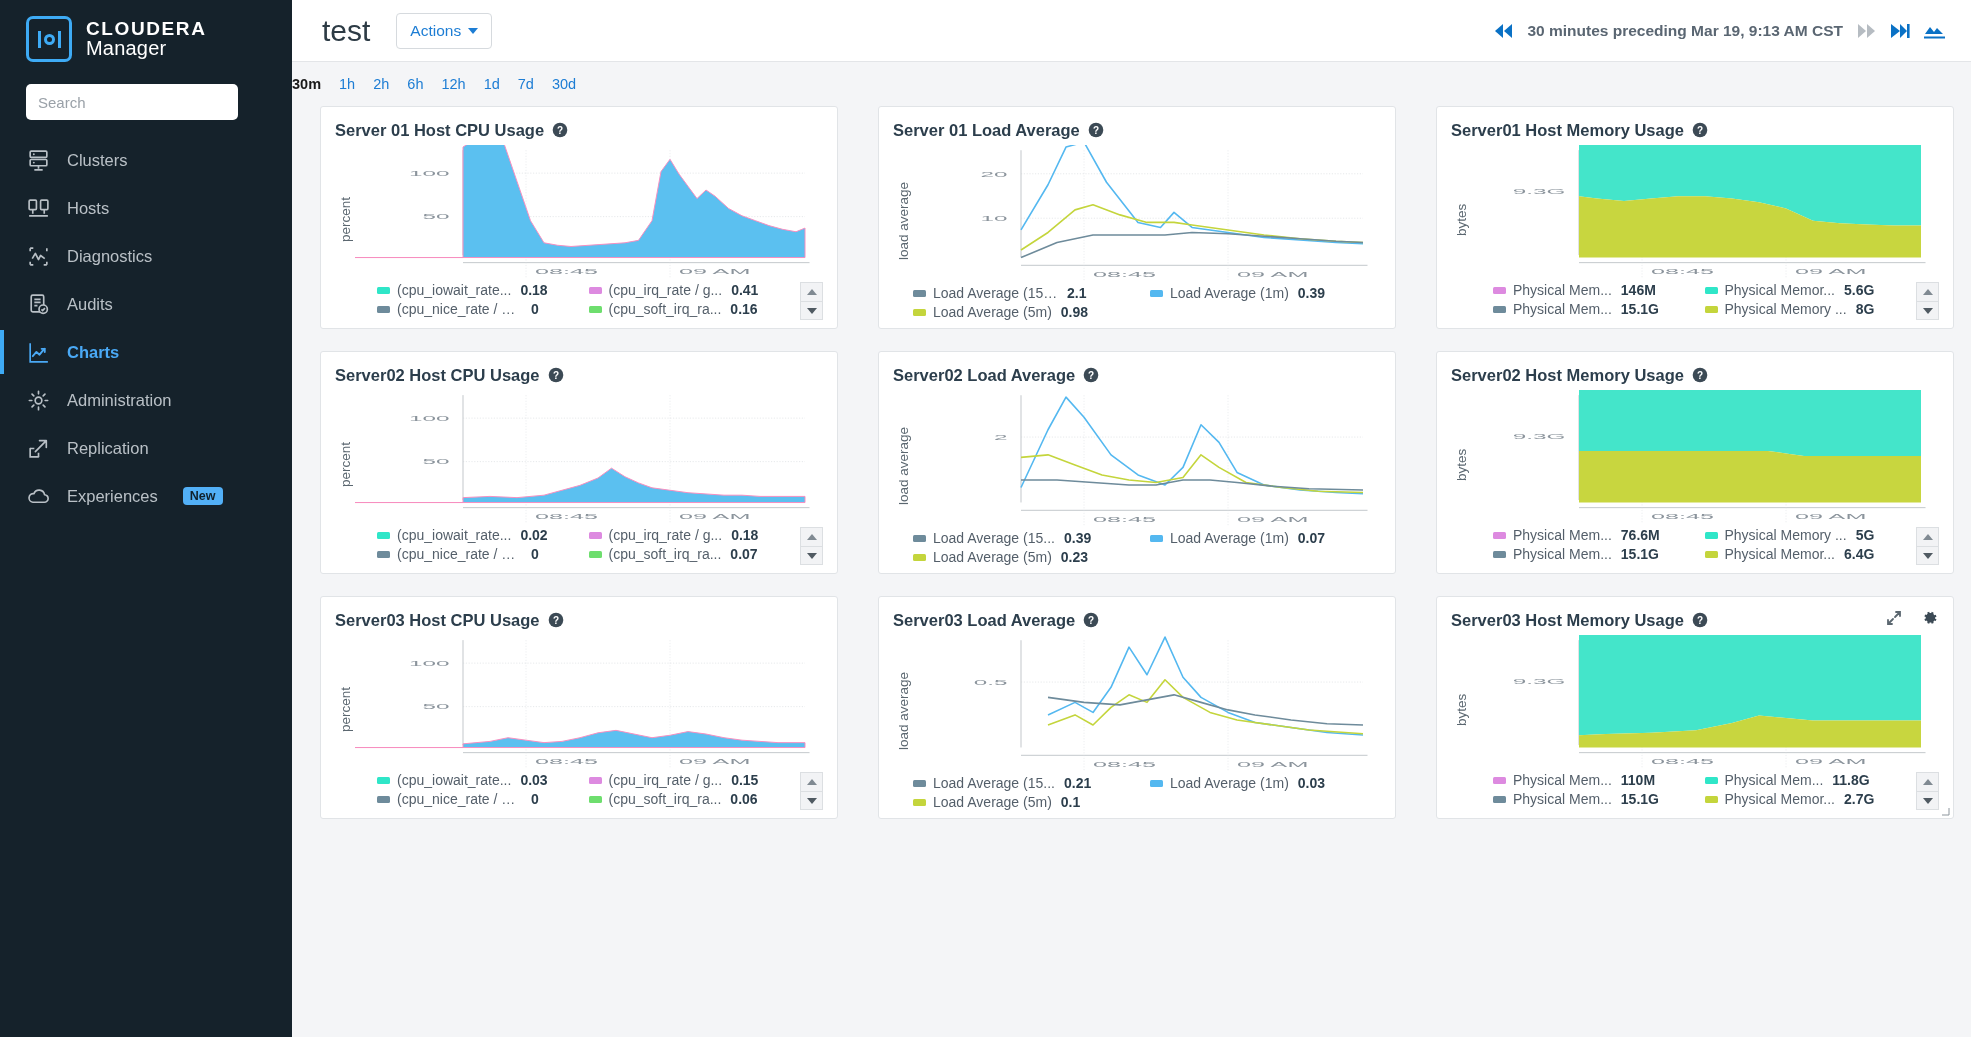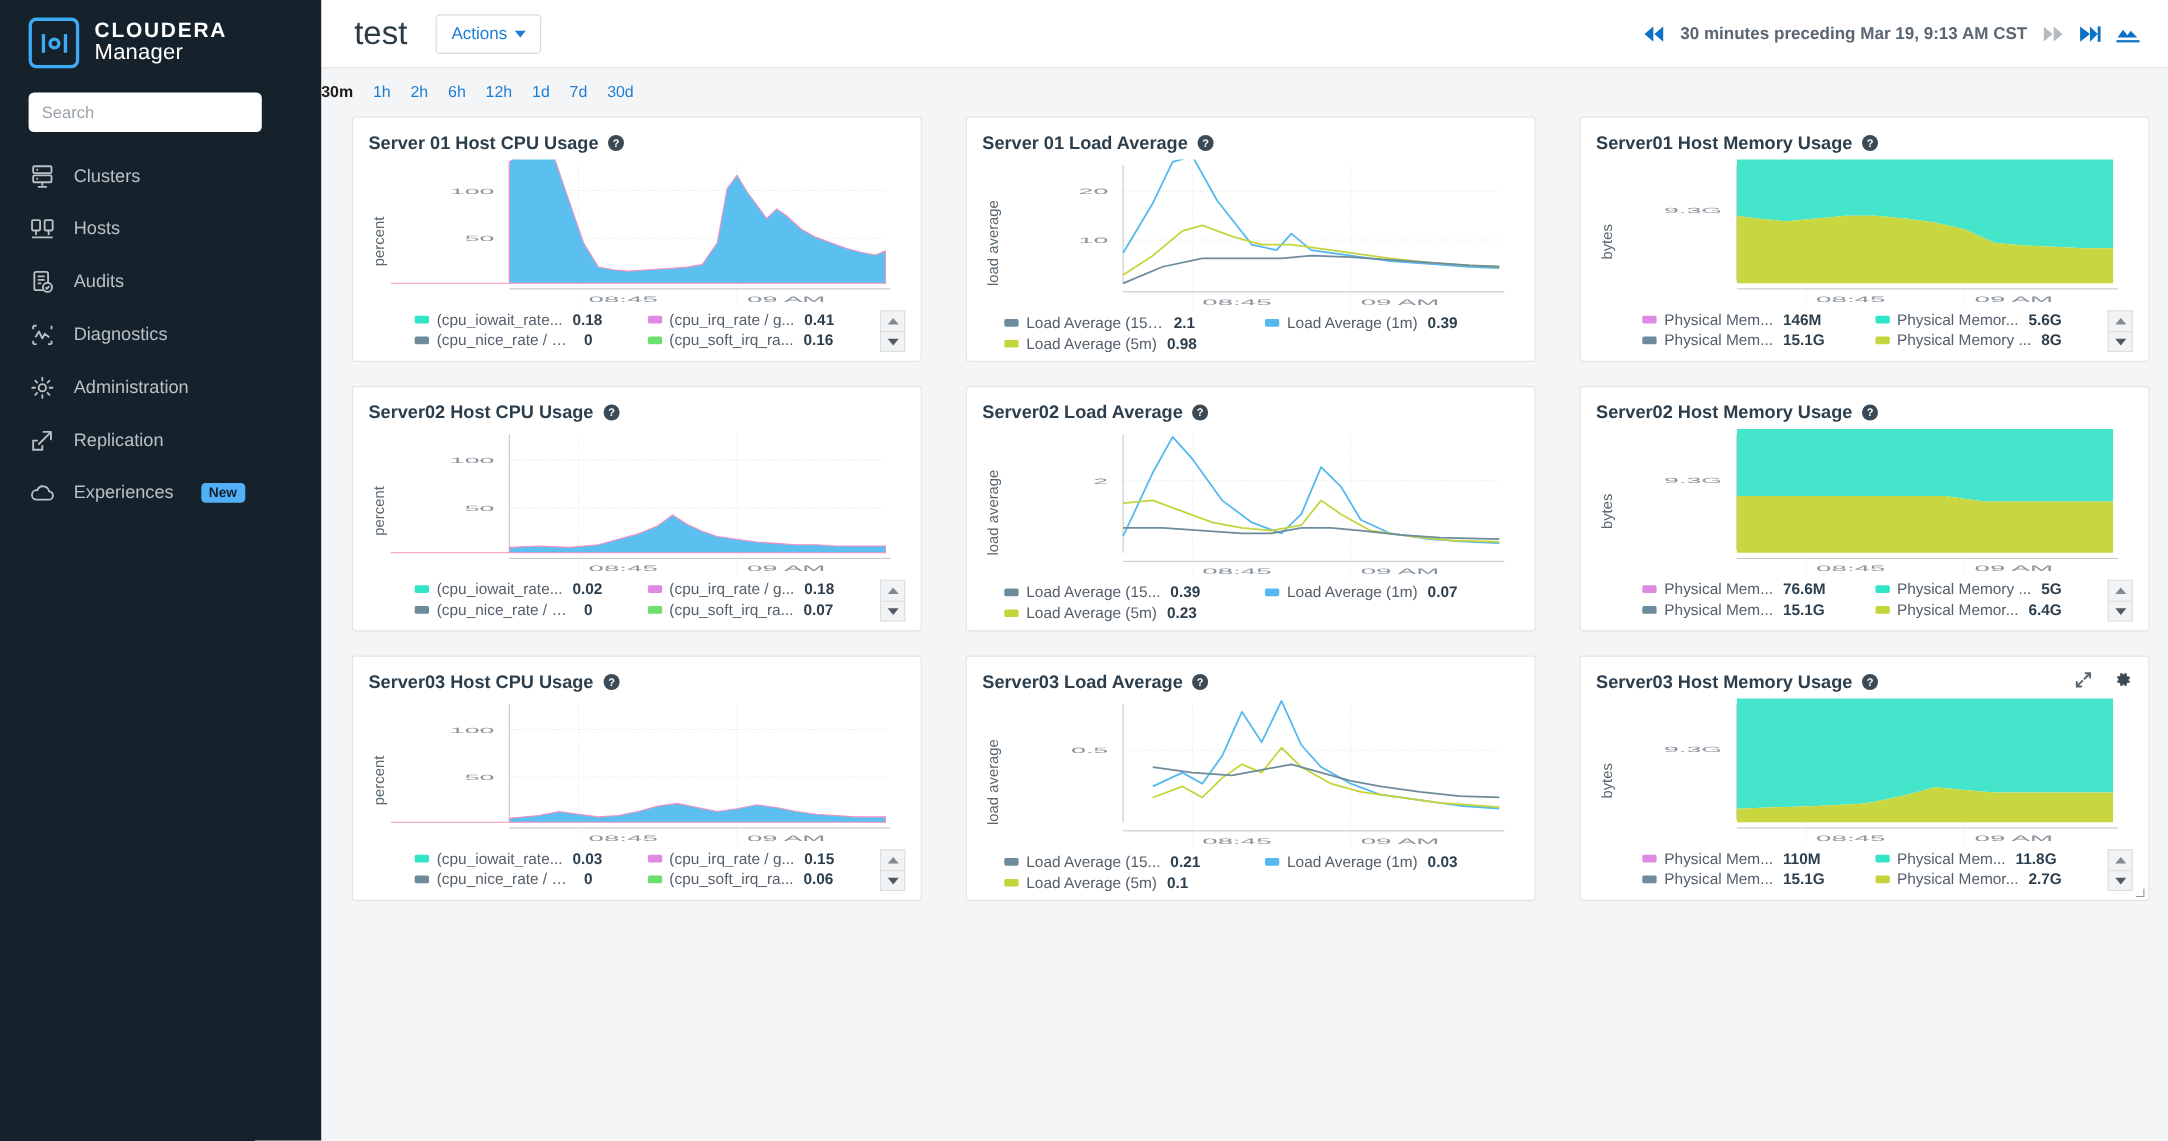--- a/index.html
+++ b/index.html
@@ -172,39 +172,49 @@
               <rect x="14" y="4" width="7" height="9" rx="1"></rect>
             <path d="M6.5 13v4M17.5 13v4M3 19h18"></path>
           </svg>
         </span>
         <span>Hosts</span>
       </div>
 
       <div class="nav-item">
         <span class="nav-ic">
           <svg viewBox="0 0 24 24" fill="none" stroke="#b9c0c6" stroke-width="1.6">
+            <path d="M4 4v3M4 20h3M20 4v3M20 20h-3M4 17v3M7 4H4M17 20h3M20 17v3"></path>
+            <path d="M6 14l3-5 3 6 2-4 4 3" stroke-linejoin="round"></path>
+          </svg>
+        </span>
+        <span>Diagnostics</span>
+      </div>
+
+      <div class="nav-item">
+        <span class="nav-ic">
+          <svg viewBox="0 0 24 24" fill="none" stroke="#b9c0c6" stroke-width="1.6">
             <rect x="5" y="3" width="12" height="16" rx="1.5"></rect>
             <path d="M8 7h6M8 10h6M8 13h3"></path>
             <circle cx="16.5" cy="16.5" r="4" fill="#15222b"></circle>
             <path d="M14.8 16.6l1.2 1.2 2.2-2.3"></path>
           </svg>
         </span>
         <span>Audits</span>
       </div>
 
-      <div class="nav-item">
+      <div class="nav-item active">
         <span class="nav-ic">
-          <svg viewBox="0 0 24 24" fill="none" stroke="#b9c0c6" stroke-width="1.6">
-            <path d="M4 4v3M4 20h3M20 4v3M20 20h-3M4 17v3M7 4H4M17 20h3M20 17v3"></path>
-            <path d="M6 14l3-5 3 6 2-4 4 3" stroke-linejoin="round"></path>
+          <svg viewBox="0 0 24 24" fill="none" stroke="#4aa9f5" stroke-width="1.8">
+            <path d="M4 3v18h17" stroke-width="1.6"></path>
+            <path d="M6.5 15.5l3.5-4 3 2.6 4.5-5.6" stroke-linejoin="round" stroke-linecap="round"></path>
+            <path d="M15 8.5h3v3" stroke-linecap="round"></path>
           </svg>
         </span>
-        <span>Diagnostics</span>
-      </div>
-
+        <span>Charts</span>
+      </div>
 
       <div class="nav-item">
         <span class="nav-ic">
           <svg viewBox="0 0 24 24" fill="none" stroke="#b9c0c6" stroke-width="1.6">
             <circle cx="12" cy="12" r="3.2"></circle>
             <path d="M12 3.2v2.4M12 18.4v2.4M20.8 12h-2.4M5.6 12H3.2M18.2 5.8l-1.7 1.7M7.5 16.5l-1.7 1.7M18.2 18.2l-1.7-1.7M7.5 7.5L5.8 5.8" stroke-linecap="round"></path>
           </svg>
         </span>
         <span>Administration</span>
       </div>

